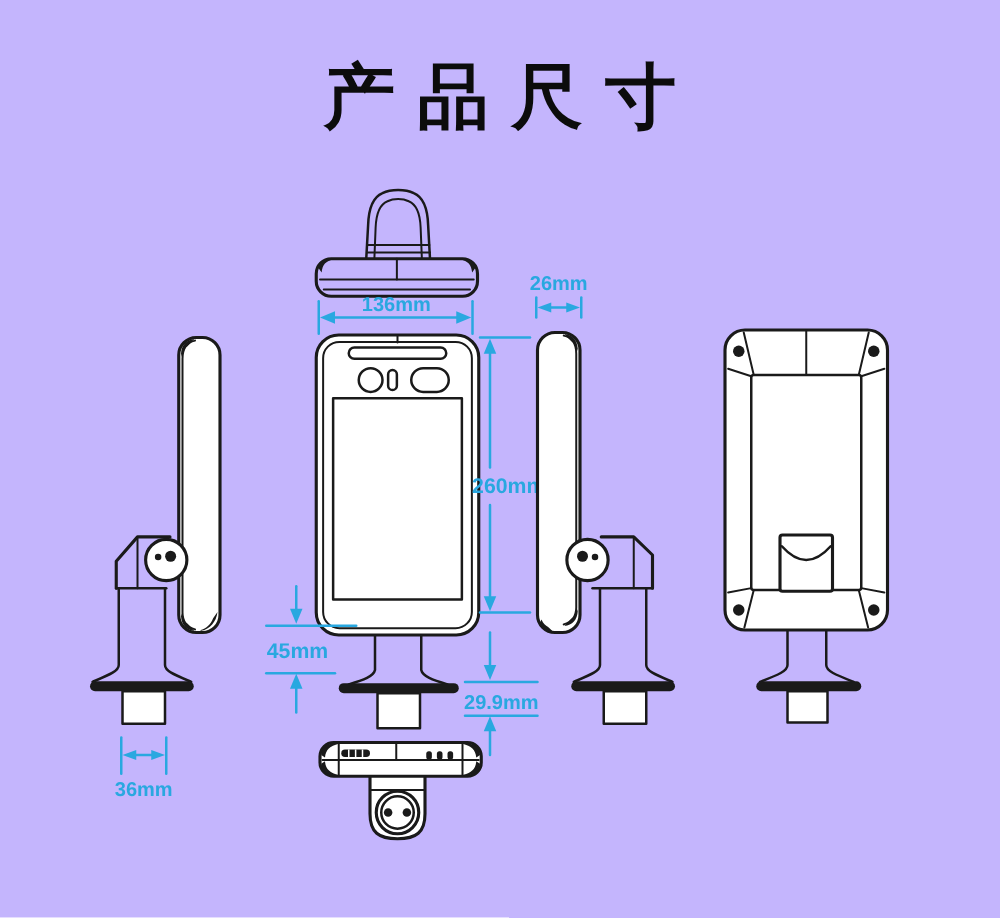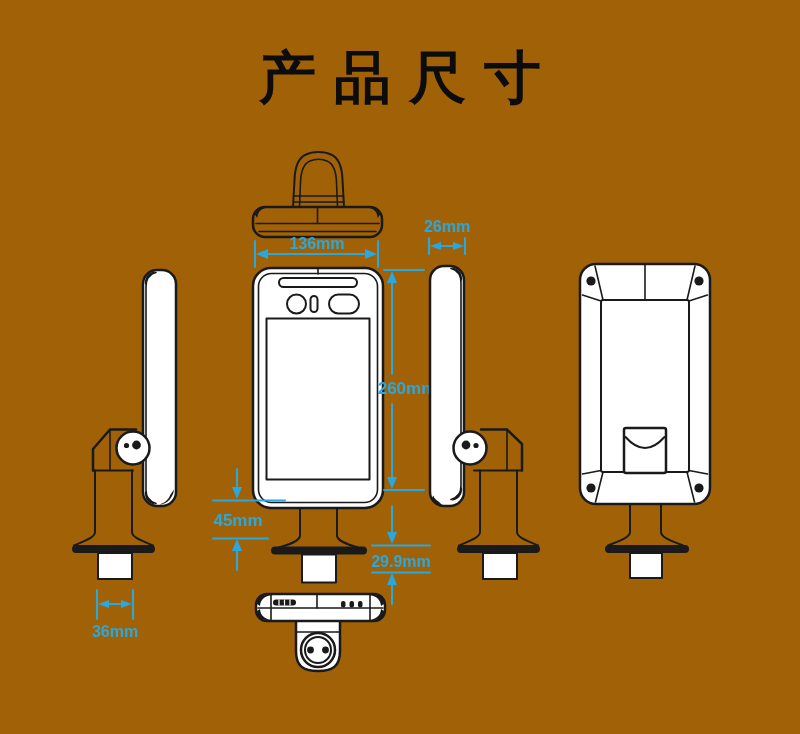--- a/index.html
+++ b/index.html
@@ -1,16 +1,16 @@
 <!DOCTYPE html>
 <html style="--accent: #29a8e0;"><head>
 <meta charset="utf-8">
 <style>
   html,body{margin:0;padding:0;background:#ffffff;}
-  .canvas{position:relative;width:800px;height:734px;background:#a16207;overflow:hidden;
+  .canvas{position:relative;width:800px;height:734px;background:#c4b5fd;overflow:hidden;
           font-family:"Liberation Sans","DejaVu Sans",sans-serif;}
   .page-title{position:absolute;top:40px;left:0;width:800px;text-align:center;margin:0;
               font-size:57px;font-weight:600;color:#0c0c0c;letter-spacing:18px;text-indent:18px;
               font-family:"Liberation Sans","DejaVu Sans",sans-serif;}
   svg{position:absolute;left:0;top:0;}
   
   .ol{fill:none;stroke:#1a1a1a;stroke-width:2.5;stroke-linecap:round;stroke-linejoin:round;}
   .ml{fill:none;stroke:#1a1a1a;stroke-width:2;stroke-linecap:round;stroke-linejoin:round;}
   .tl{fill:none;stroke:#1a1a1a;stroke-width:1.6;stroke-linecap:round;stroke-linejoin:round;}
   .blk{fill:#1a1a1a;stroke:none;}

